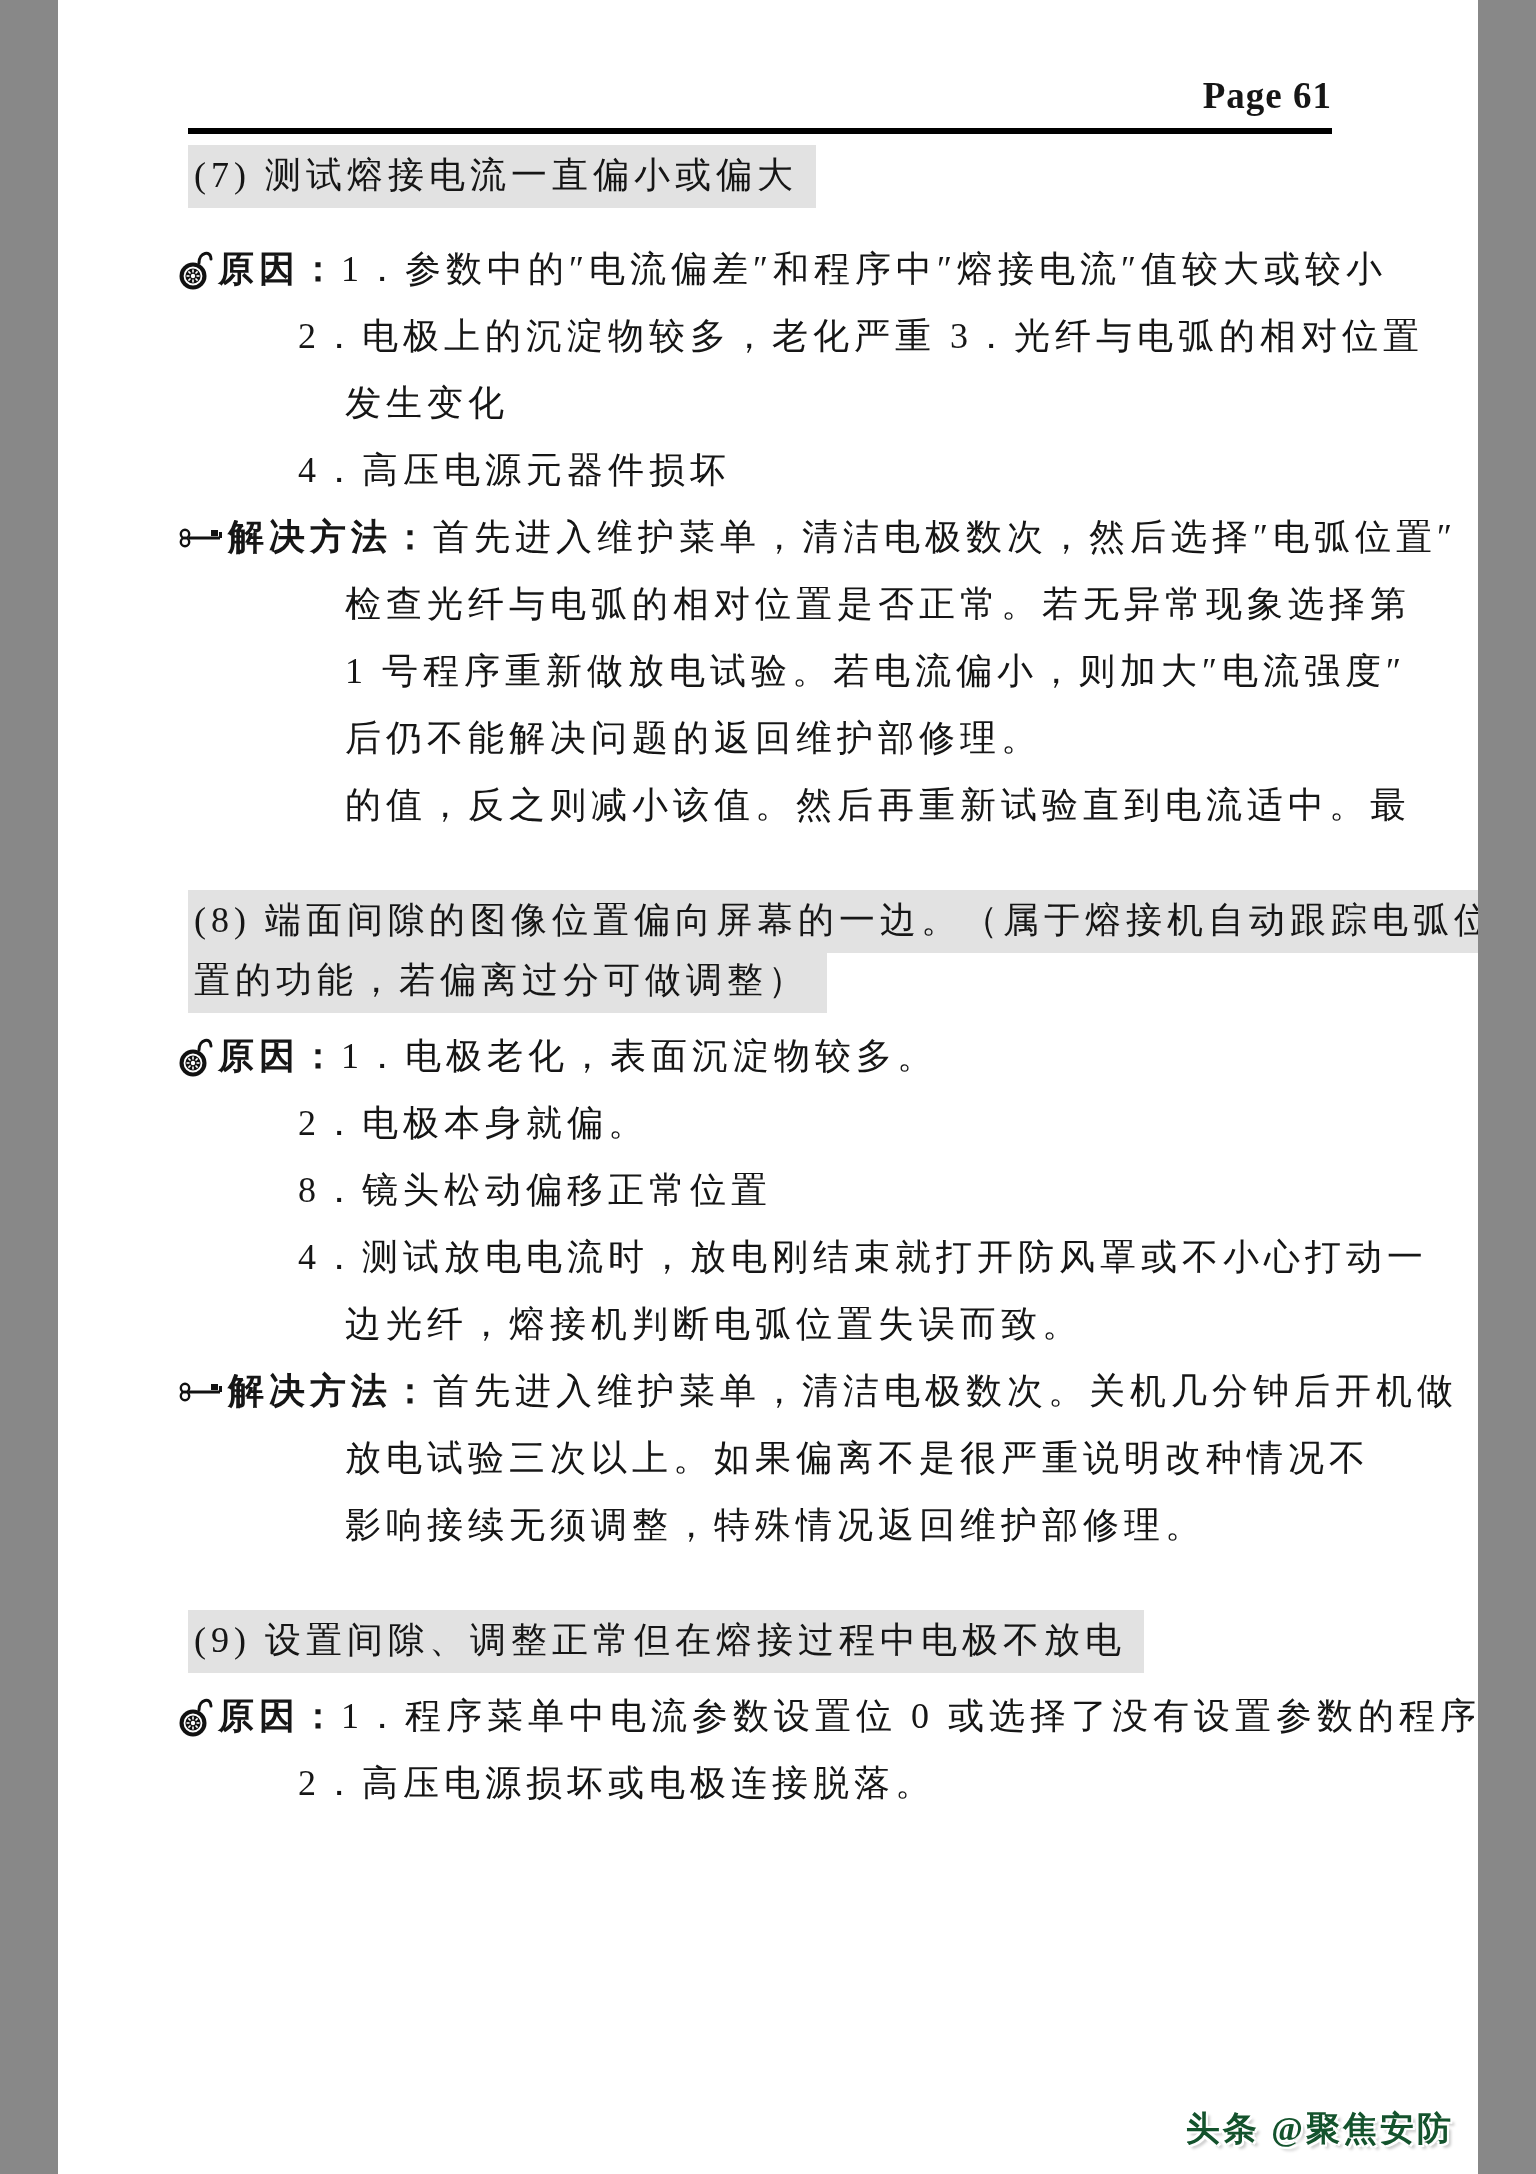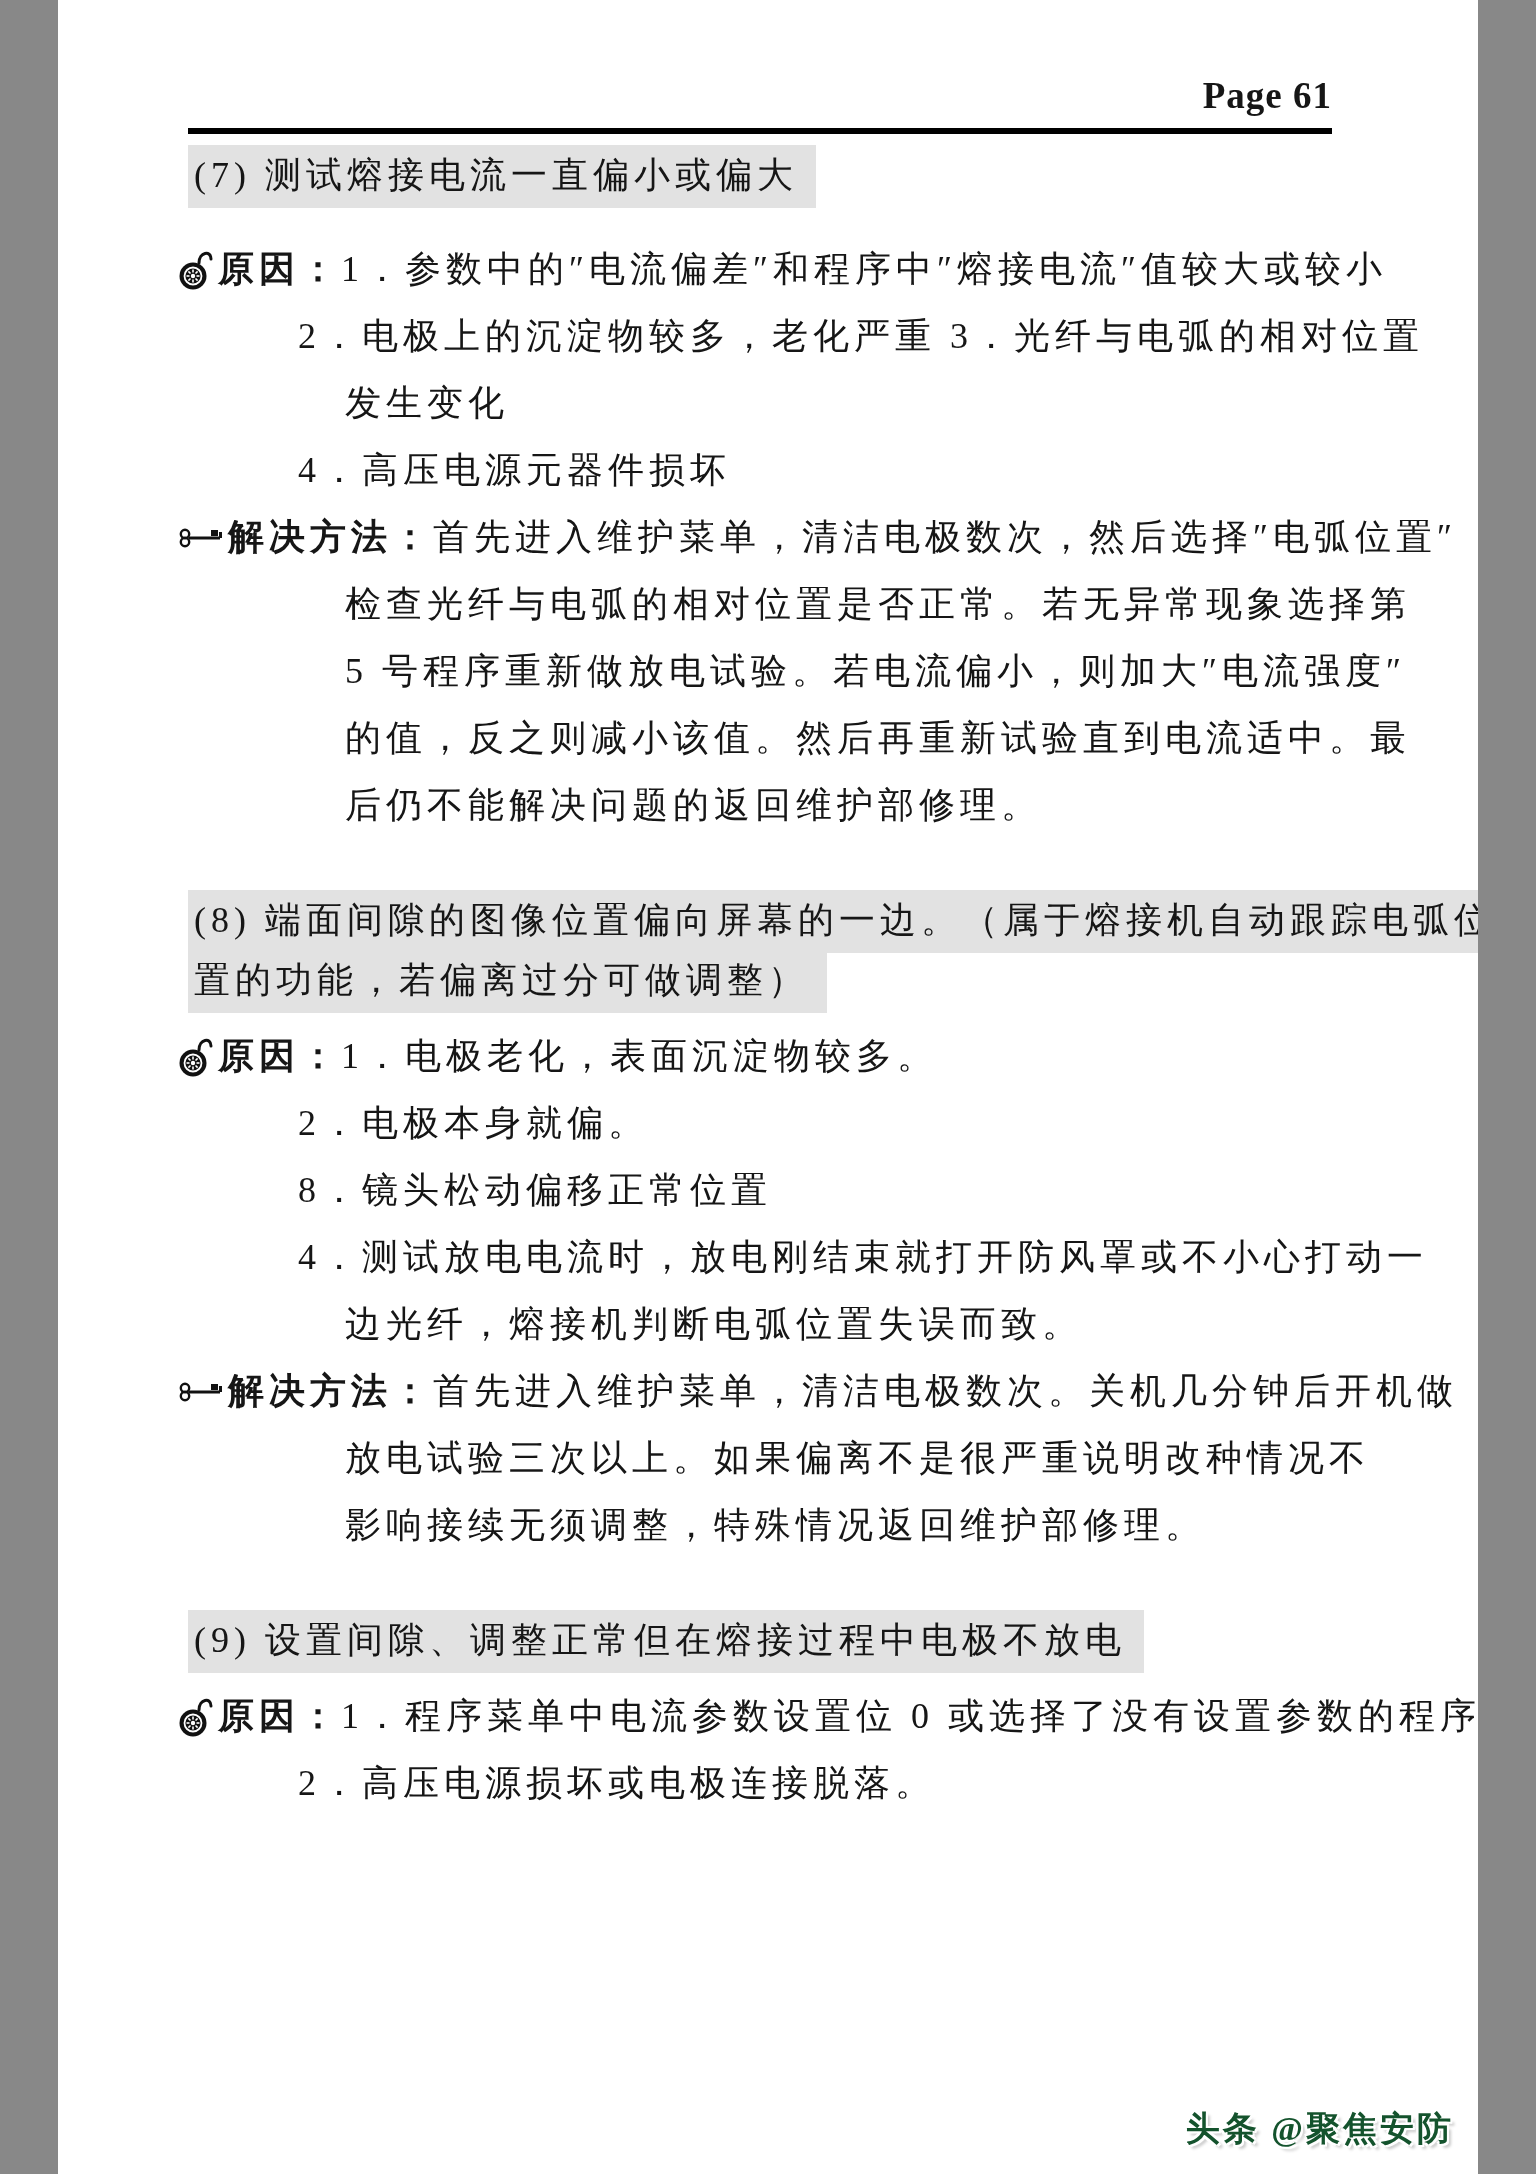--- a/index.html
+++ b/index.html
@@ -95,23 +95,23 @@
             <circle cx="7" cy="16" r="4.2" fill="none" stroke="#111" stroke-width="2.4"></circle>
             <line x1="11" y1="12" x2="42" y2="12" stroke="#111" stroke-width="3"></line>
             <rect x="33" y="4" width="7" height="6" fill="#111"></rect>
             <rect x="41" y="6" width="3" height="6" fill="#111"></rect>
           </svg>
         </span>
         <span class="lbl">解决方法：</span>
         <span>首先进入维护菜单，清洁电极数次，然后选择″电弧位置″</span>
       </div>
       <div class="row indent-cont">检查光纤与电弧的相对位置是否正常。若无异常现象选择第</div>
-      <div class="row indent-cont">5 号程序重新做放电试验。若电流偏小，则加大″电流强度″</div>
+      <div class="row indent-cont">1 号程序重新做放电试验。若电流偏小，则加大″电流强度″</div>
+      <div class="row indent-cont">后仍不能解决问题的返回维护部修理。</div>
       <div class="row indent-cont">的值，反之则减小该值。然后再重新试验直到电流适中。最</div>
-      <div class="row indent-cont">后仍不能解决问题的返回维护部修理。</div>
     </div>
 
     <div>
       <div class="h-line mt-sec">
         <span class="hl">(8) 端面间隙的图像位置偏向屏幕的一边。（属于熔接机自动跟踪电弧位</span>
       </div>
       <div class="h-line">
         <span class="hl">置的功能，若偏离过分可做调整）</span>
       </div>
 

